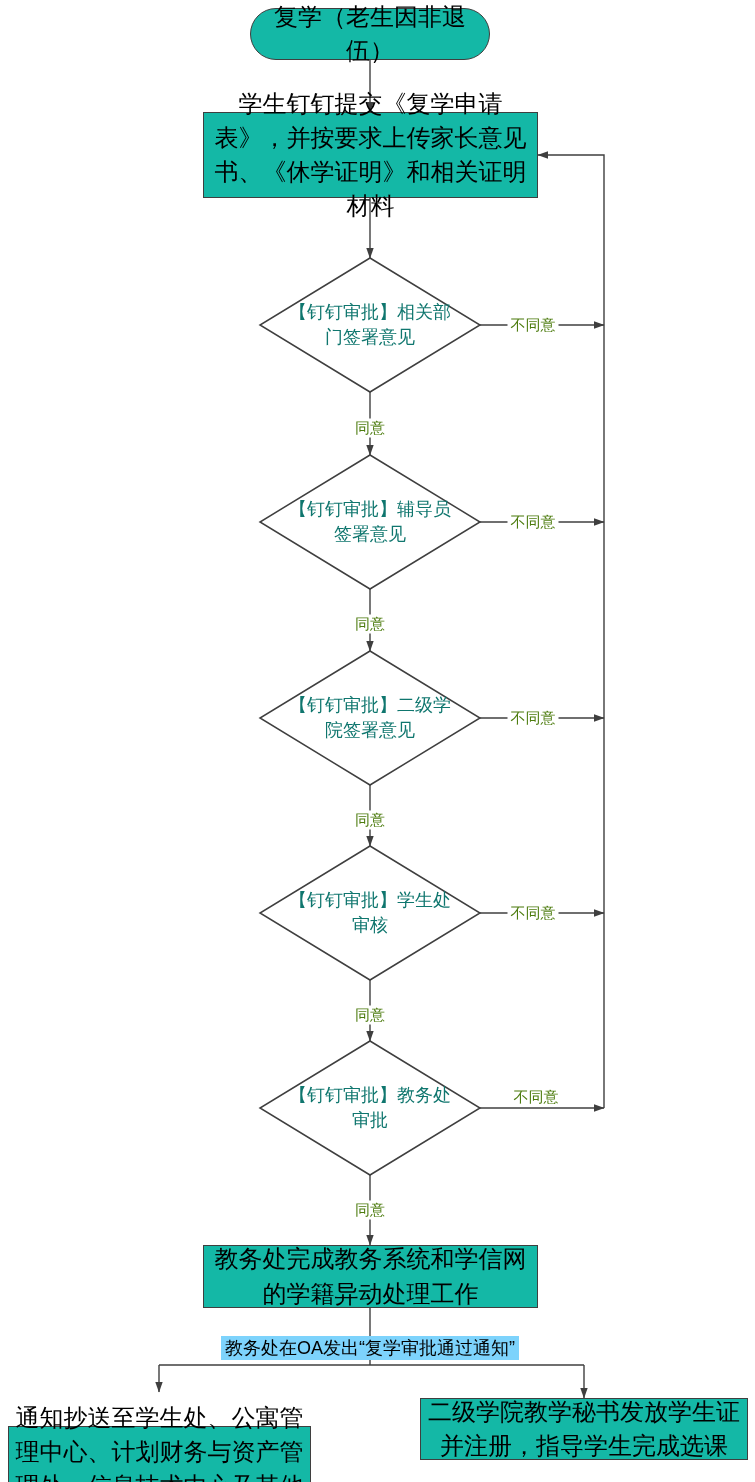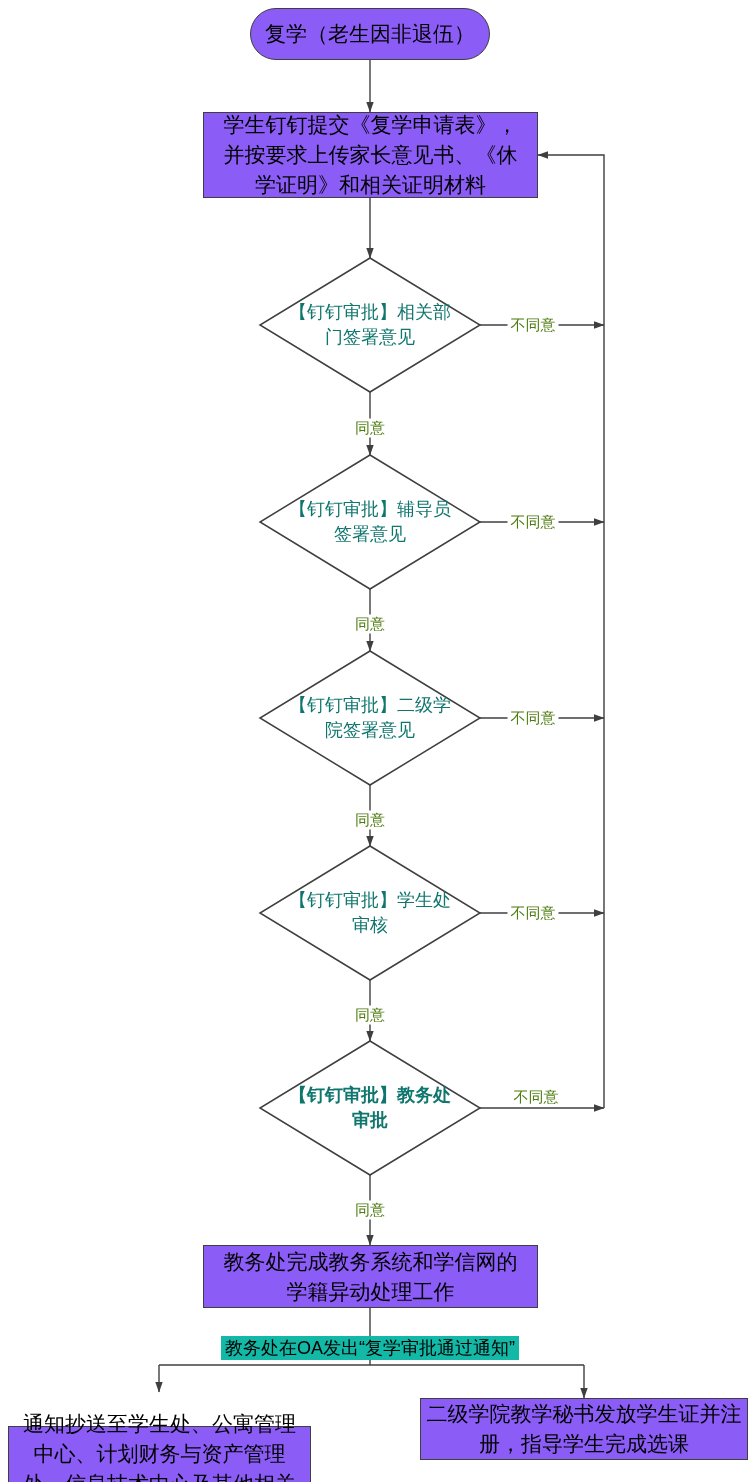--- a/index.html
+++ b/index.html
@@ -8,29 +8,30 @@
   .canvas {
     position: relative;
     width: 755px;
     height: 1482px;
     background: #ffffff;
     overflow: hidden;
   }
   .edges { position: absolute; left: 0; top: 0; }
   .node {
     position: absolute;
-    background: #8b5cf6;
+    background: #14b8a6;
     border: 1.5px solid #3f3f3f;
     display: flex;
     align-items: center;
     justify-content: center;
     text-align: center;
-    font-size: 21px;
+    font-size: 24px;
     line-height: 1.42;
     color: #000;
+    font-family: Liberation Serif, serif;
   }
   .stadium { border-radius: 27px; }
   .rect { padding: 2px 10px; }
   .endbox { padding: 2px 5px; }
   .dlabel {
     position: absolute;
     transform: translate(-50%, -50%);
     width: 166px;
     text-align: center;
     font-size: 18px;
@@ -42,21 +43,21 @@
     transform: translate(-50%, -50%);
     background: #ffffff;
     font-size: 15px;
     padding: 0 3px;
     white-space: nowrap;
     color: #4d7c0f;
   }
   .flowtext {
     position: absolute;
     transform: translate(-50%, -50%);
-    background: #14b8a6;
+    background: #7dd3fc;
     font-size: 18px;
     padding: 0 4px;
     white-space: nowrap;
     color: #000;
   }
 </style>
 </head>
 <body>
 
 <div class="canvas">
@@ -101,21 +102,21 @@
   </div>
 
   <div class="node rect" style="left:203px; top:112px; width:335px; height:86px;">
     <span>学生钉钉提交《复学申请表》，并按要求上传家长意见书、《休学证明》和相关证明材料</span>
   </div>
 
   <div class="dlabel" style="left:370px; top:325px;">【钉钉审批】相关部门签署意见</div>
   <div class="dlabel" style="left:370px; top:522px;text-align:center;">【钉钉审批】辅导员签署意见</div>
   <div class="dlabel" style="left:370px; top:718px;">【钉钉审批】二级学院签署意见</div>
   <div class="dlabel" style="left:370px; top:913px;">【钉钉审批】学生处审核</div>
-  <div class="dlabel" style="left:370px; top:1108px;font-weight:bold;">【钉钉审批】教务处审批</div>
+  <div class="dlabel" style="left:370px; top:1108px;">【钉钉审批】教务处审批</div>
 
   <span class="elabel" style="left:370px; top:428px;">同意</span>
   <span class="elabel" style="left:370px; top:624px;">同意</span>
   <span class="elabel" style="left:370px; top:820px;">同意</span>
   <span class="elabel" style="left:370px; top:1015px;">同意</span>
   <span class="elabel" style="left:370px; top:1210px;">同意</span>
 
   <span class="elabel" style="left:533px; top:325px;">不同意</span>
   <span class="elabel" style="left:533px; top:522px;">不同意</span>
   <span class="elabel" style="left:533px; top:718px;">不同意</span>

